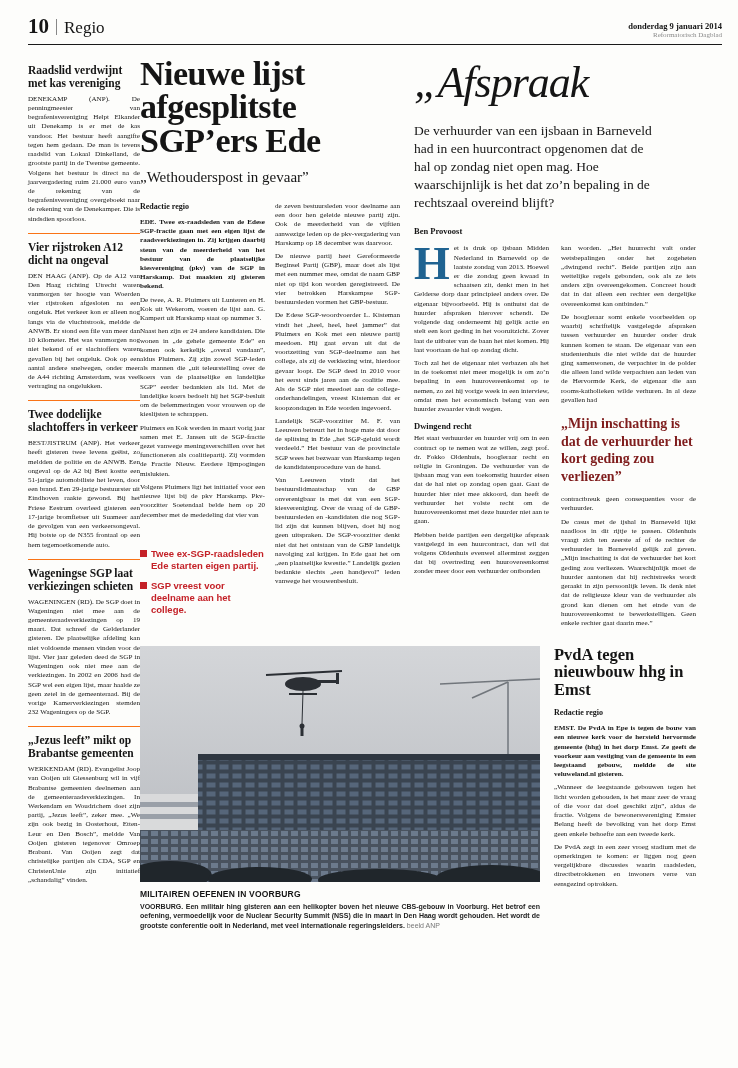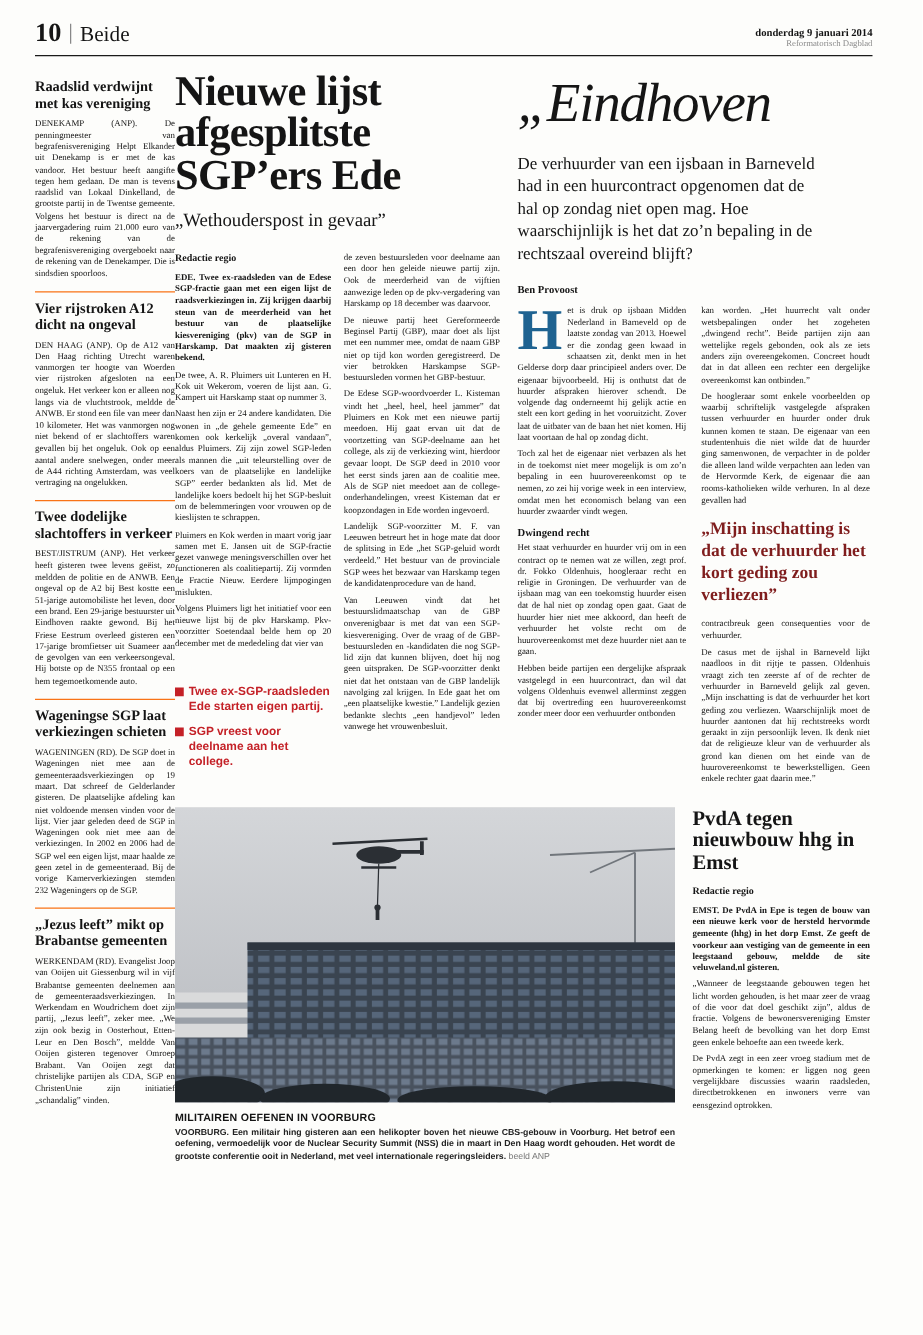--- a/index.html
+++ b/index.html
@@ -1,21 +1,21 @@
 <!DOCTYPE html>
 <html lang="nl"><head>
 <meta charset="utf-8">
 <style>
   * { box-sizing: border-box; }
   html,body { margin:0; padding:0; background:#ffffff; }
   .page {
     position:relative; width:738px; height:1068px; overflow:hidden;
     background:#fdfdfb; color:#151515;
     font-family:"Liberation Serif", serif;
-    padding:14px 40px 0 28px;
+    padding:14px 16px 0 28px;
   }
   
   .masthead { display:flex; justify-content:space-between; align-items:flex-end;
     border-bottom:1.5px solid #1a1a1a; padding-bottom:5px; }
   .mast-left { display:flex; align-items:baseline; gap:7px; }
   .page-num { font-size:21px; font-weight:bold; }
   .mast-div { width:1px; height:16px; background:#888; align-self:center; }
   .section-name { font-size:17px; }
   .mast-right { text-align:right; }
   .mast-date { font-size:8.5px; font-weight:bold; }
@@ -65,21 +65,21 @@
 </style>
 </head>
 <body>
 
 <div class="page">
 
   <div class="masthead">
     <div class="mast-left">
       <span class="page-num">10</span>
       <span class="mast-div"></span>
-      <span class="section-name">Beide</span>
+      <span class="section-name">Regio</span>
     </div>
     <div class="mast-right">
       <div class="mast-date">donderdag 9 januari 2014</div>
       <div class="mast-pub">Reformatorisch Dagblad</div>
     </div>
   </div>
 
   <div class="content">
 
     <div class="left-rail">
@@ -134,21 +134,21 @@
               <p class="body-txt">de zeven bestuursleden voor deelname aan een door hen geleide nieuwe partij zijn. Ook de meerderheid van de vijftien aanwezige leden op de pkv-vergadering van Harskamp op 18 december was daarvoor.</p>
               <p class="body-txt">De nieuwe partij heet Gereformeerde Beginsel Partij (GBP), maar doet als lijst met een nummer mee, omdat de naam GBP niet op tijd kon worden geregistreerd. De vier betrokken Harskampse SGP-bestuursleden vormen het GBP-bestuur.</p>
               <p class="body-txt">De Edese SGP-woordvoerder L. Kisteman vindt het „heel, heel, heel jammer” dat Pluimers en Kok met een nieuwe partij meedoen. Hij gaat ervan uit dat de voortzetting van SGP-deelname aan het college, als zij de verkiezing wint, hierdoor gevaar loopt. De SGP deed in 2010 voor het eerst sinds jaren aan de coalitie mee. Als de SGP niet meedoet aan de college-onderhandelingen, vreest Kisteman dat er koopzondagen in Ede worden ingevoerd.</p>
               <p class="body-txt">Landelijk SGP-voorzitter M. F. van Leeuwen betreurt het in hoge mate dat door de splitsing in Ede „het SGP-geluid wordt verdeeld.” Het bestuur van de provinciale SGP wees het bezwaar van Harskamp tegen de kandidatenprocedure van de hand.</p>
               <p class="body-txt">Van Leeuwen vindt dat het bestuurslidmaatschap van de GBP onverenigbaar is met dat van een SGP-kiesvereniging. Over de vraag of de GBP-bestuursleden en -kandidaten die nog SGP-lid zijn dat kunnen blijven, doet hij nog geen uitspraken. De SGP-voorzitter denkt niet dat het ontstaan van de GBP landelijk navolging zal krijgen. In Ede gaat het om „een plaatselijke kwestie.” Landelijk gezien bedankte slechts „een handjevol” leden vanwege het vrouwenbesluit.</p>
             </div>
           </div>
         </div>
 
         <div class="opinion">
-          <h2>„Eindhoven</h2>
+          <h2>„Afspraak</h2>
           <div class="op-intro">De verhuurder van een ijsbaan in Barneveld had in een huurcontract opgenomen dat de hal op zondag niet open mag. Hoe waarschijnlijk is het dat zo’n bepaling in de rechtszaal overeind blijft?</div>
           <div class="op-byline">Ben Provoost</div>
           <div class="op-cols">
             <div class="op-col">
               <p class="body-txt">
                 <span class="dropcap">H</span><span>et is druk op ijsbaan Midden Nederland in Barneveld op de laatste zondag van 2013. Hoewel er die zondag geen kwaad in schaatsen zit, denkt men in het Gelderse dorp daar principieel anders over. De eigenaar bijvoorbeeld. Hij is onthutst dat de huurder afspraken hierover schendt. De volgende dag onderneemt hij gelijk actie en stelt een kort geding in het vooruitzicht. Zover laat de uitbater van de baan het niet komen. Hij laat voortaan de hal op zondag dicht.</span>
               </p>
               <p class="body-txt">Toch zal het de eigenaar niet verbazen als het in de toekomst niet meer mogelijk is om zo’n bepaling in een huurovereenkomst op te nemen, zo zei hij vorige week in een interview, omdat men het economisch belang van een huurder zwaarder vindt wegen.</p>
               <div class="op-sub">Dwingend recht</div>
               <p class="body-txt">Het staat verhuurder en huurder vrij om in een contract op te nemen wat ze willen, zegt prof. dr. Fokko Oldenhuis, hoogleraar recht en religie in Groningen. De verhuurder van de ijsbaan mag van een toekomstig huurder eisen dat de hal niet op zondag open gaat. Gaat de huurder hier niet mee akkoord, dan heeft de verhuurder het volste recht om de huurovereenkomst met deze huurder niet aan te gaan.</p>

